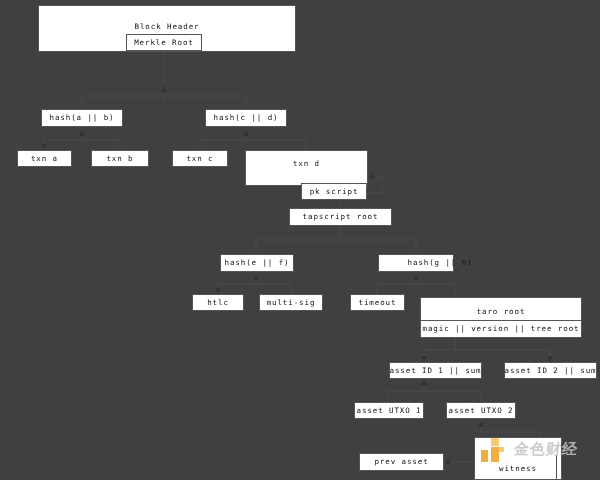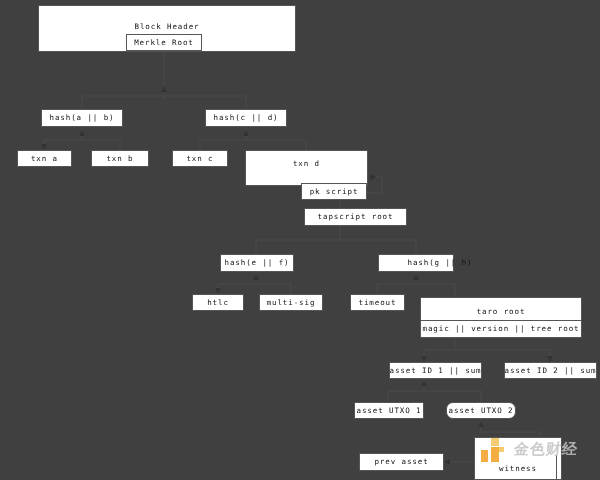--- a/index.html
+++ b/index.html
@@ -139,39 +139,39 @@
 
   <div class="box" style="left:17px; top:150px; width:55px; height:17px;">txn a</div>
   <div class="box" style="left:91px; top:150px; width:58px; height:17px;">txn b</div>
   <div class="box" style="left:172px; top:150px; width:56px; height:17px;">txn c</div>
 
   <div class="bigbox" style="left:245px; top:150px; width:123px; height:36px;">
     <div class="title" style="top:8px;">txn d</div>
   </div>
   <div class="box" style="left:301px; top:183px; width:66px; height:17px;">pk script</div>
 
-  <div class="box" style="left:304px; top:208px; width:103px; height:18px;">tapscript root</div>
+  <div class="box" style="left:289px; top:208px; width:103px; height:18px;">tapscript root</div>
 
   <div class="box" style="left:220px; top:254px; width:74px; height:18px;">hash(e || f)</div>
   <div class="box" style="left:378px; top:254px; width:76px; height:18px;padding-left:48px;">hash(g || h)</div>
 
   <div class="box" style="left:192px; top:294px; width:52px; height:17px;">htlc</div>
   <div class="box" style="left:259px; top:294px; width:64px; height:17px;">multi-sig</div>
   <div class="box" style="left:350px; top:294px; width:55px; height:17px;">timeout</div>
 
   <div class="bigbox" style="left:420px; top:297px; width:162px; height:41px;">
     <div class="title" style="top:9px;">taro root</div>
   </div>
   <div class="box" style="left:420px; top:320px; width:162px; height:18px;">magic || version || tree root</div>
 
   <div class="box" style="left:389px; top:362px; width:93px; height:17px;">asset ID 1 || sum</div>
   <div class="box" style="left:504px; top:362px; width:93px; height:17px;">asset ID 2 || sum</div>
 
   <div class="box" style="left:354px; top:402px; width:70px; height:17px;">asset UTXO 1</div>
-  <div class="box" style="left:446px; top:402px; width:70px; height:17px;border-radius:7px;">asset UTXO 2</div>
+  <div class="box" style="left:446px; top:402px; width:70px; height:17px;">asset UTXO 2</div>
 
   <div class="box" style="left:359px; top:453px; width:85px; height:18px;">prev asset</div>
 
   <div class="bigbox" style="left:474px; top:437px; width:88px; height:43px;">
     <div class="title" style="top:26px;">witness</div>
   </div>
 
   <div style="position:absolute; left:556px; top:455px; width:1px; height:25px; background:#555555;"></div>
 
   <div class="watermark" style="left:478px; top:432px; width:118px; height:36px;">

